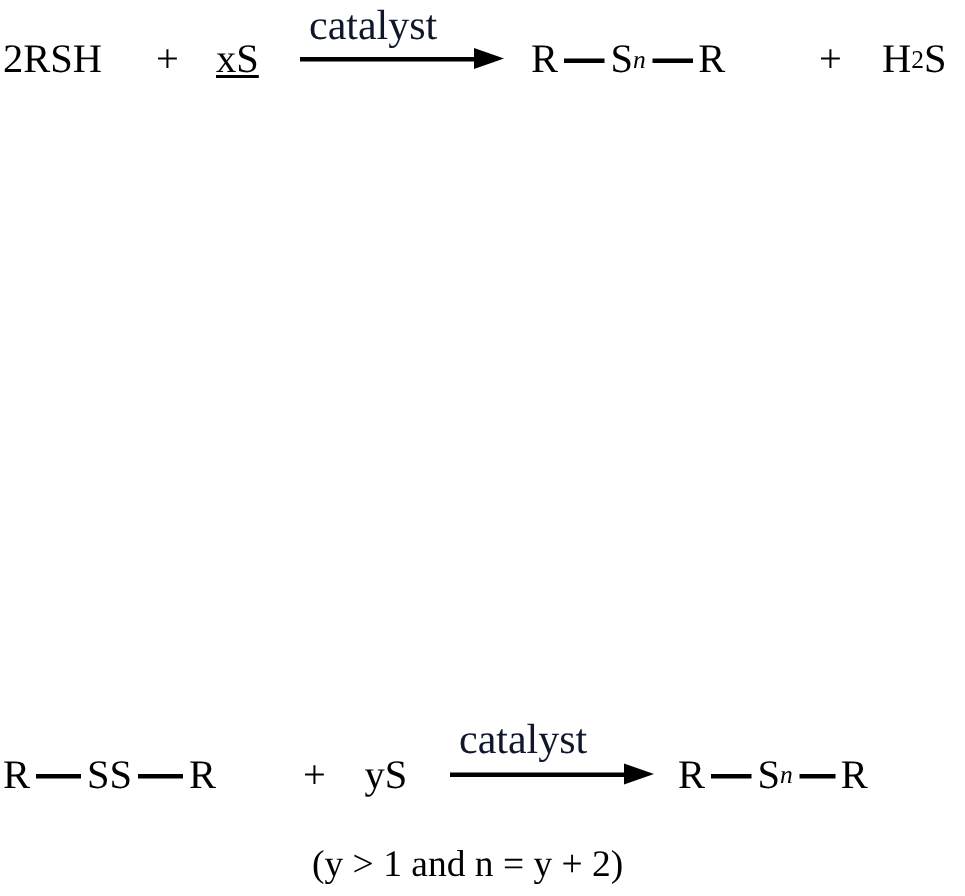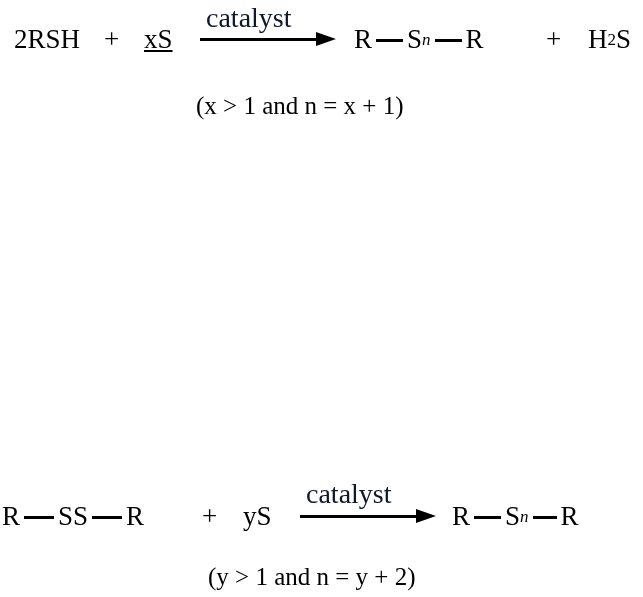--- a/index.html
+++ b/index.html
@@ -115,21 +115,21 @@
     font-size: 27px;
     line-height: 1;
     white-space: nowrap;
   }
 </style>
 </head>
 <body>
 
 <div class="scheme">
 
-  <div class="run" style="left:14px; top:26px;">2RSH</div>
+  <div class="run" style="left:2px; top:26px;">2RSH</div>
 
   <div class="plus" style="left:104px; top:26px;">+</div>
 
   <div class="run" style="left:144px; top:26px;text-decoration:underline;">xS</div>
 
   <div class="cat-label" style="left:206px; top:4px;">catalyst</div>
 
   <div class="arrow" style="left:200px; top:32px; width:136px;">
     <div class="shaft" style="width:118px;"></div>
     <div class="head" style="left:116px;"></div>
@@ -145,21 +145,20 @@
   </div>
 
   <div class="plus" style="left:546px; top:26px;">+</div>
 
   <div class="formula" style="left:588px; top:26px;">
     <span class="atom">H</span>
     <span class="sub-num">2</span>
     <span class="atom">S</span>
   </div>
 
-  <div class="cond" style="left:196px; top:93px;">(x &gt; 1 and n = x + 1)</div>
 
   <div class="formula" style="left:2px; top:503px;">
     <span class="atom">R</span>
     <span class="bond bond-30"></span>
     <span class="atom">SS</span>
     <span class="bond bond-30"></span>
     <span class="atom">R</span>
   </div>
 
   <div class="plus" style="left:202px; top:503px;">+</div>

